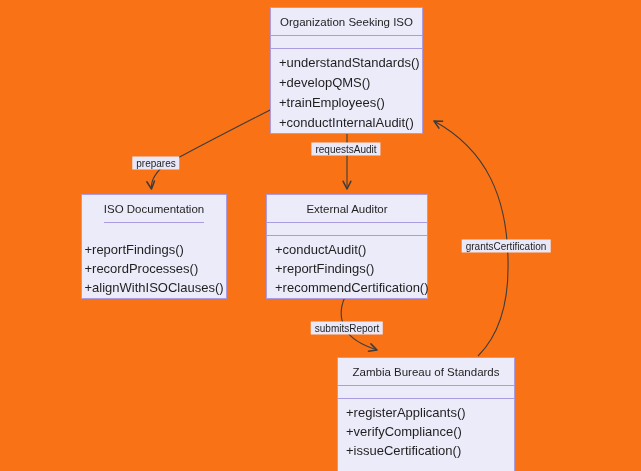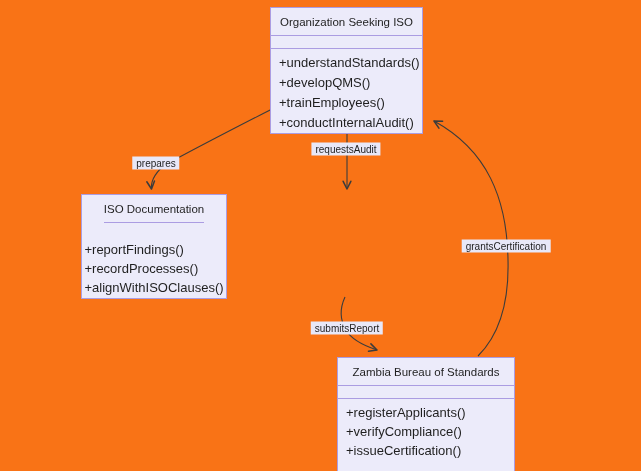--- a/index.html
+++ b/index.html
@@ -74,20 +74,29 @@
   <div class="cls" style="left:81px;top:194px;width:146px;height:105px;align-items:center;">
     <div class="cls-title">ISO Documentation</div>
     <div class="cls-attrs"></div>
     <div class="cls-methods">
       <div class="m">+reportFindings()</div>
       <div class="m">+recordProcesses()</div>
       <div class="m">+alignWithISOClauses()</div>
     </div>
   </div>
 
+  <div class="cls" style="left:266px;top:194px;width:162px;height:105px;">
+    <div class="cls-title">External Auditor</div>
+    <div class="cls-attrs"></div>
+    <div class="cls-methods">
+      <div class="m">+conductAudit()</div>
+      <div class="m">+reportFindings()</div>
+      <div class="m">+recommendCertification()</div>
+    </div>
+  </div>
 
   <div class="cls" style="left:337px;top:357px;width:178px;height:125px;">
     <div class="cls-title">Zambia Bureau of Standards</div>
     <div class="cls-attrs"></div>
     <div class="cls-methods">
       <div class="m">+registerApplicants()</div>
       <div class="m">+verifyCompliance()</div>
       <div class="m">+issueCertification()</div>
     </div>
   </div>

